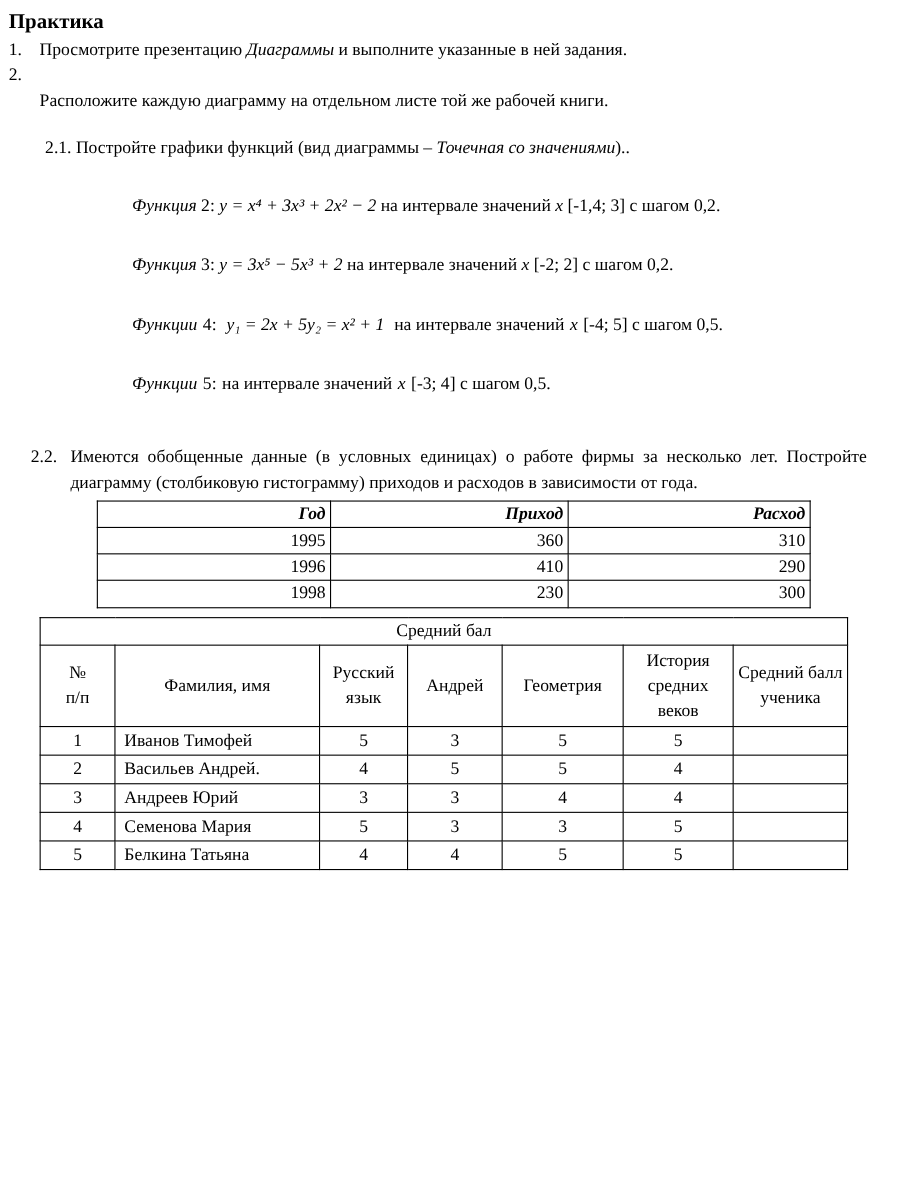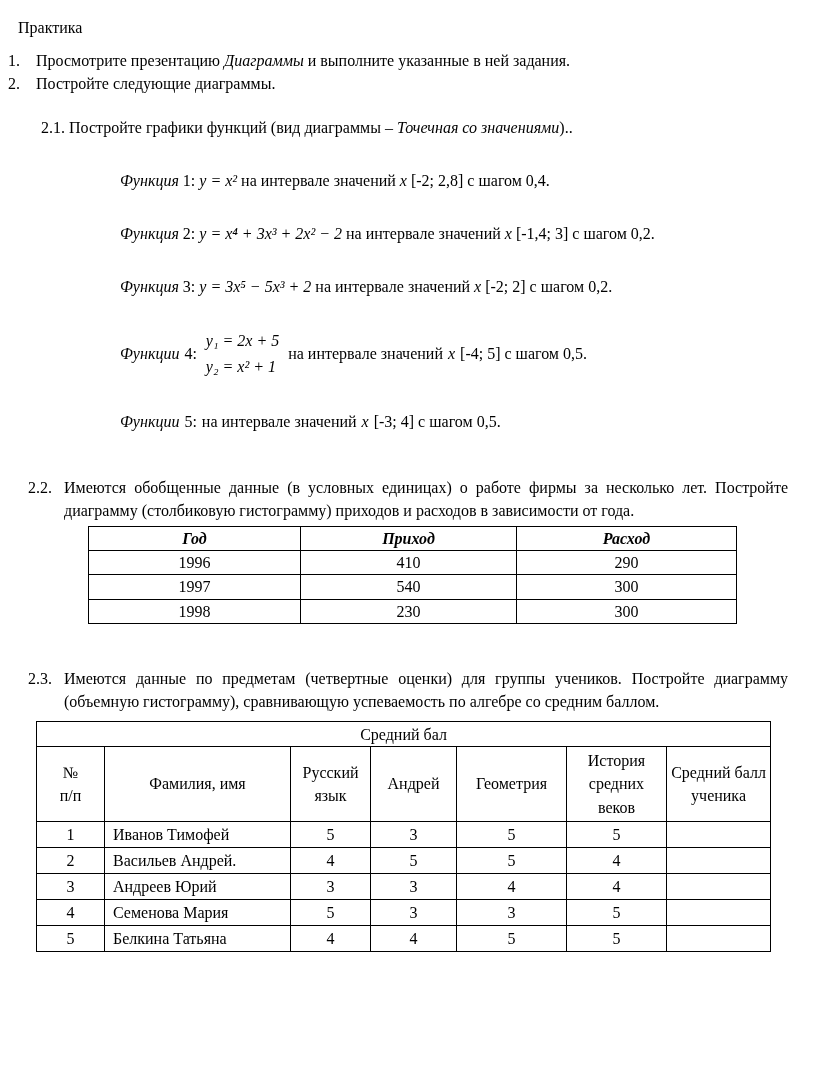--- a/index.html
+++ b/index.html
@@ -13,55 +13,55 @@
     font-size: 16px;
     line-height: 1.45;
     overflow: hidden;
   }
   .page { padding: 6px 26px 0 8px; }
 
   .bi { font-weight: normal; font-style: italic; }
   .i  { font-style: italic; }
 
   .title {
-    font-size: 16px;
-    font-weight: normal;
-    margin: 10px;
+    font-size: 19px;
+    font-weight: bold;
+    margin: 0;
   }
 
   .list-row { display: flex; }
   .list-num { flex: 0 0 28px; }
   .list-text { flex: 1; }
 
   .sec21 { margin: 20px 0 0 33px; }
 
   .funcs { margin-left: 112px; margin-right: 10px; }
   .func  { margin: 30px 0; }
   .func.stacked {
     display: flex;
     align-items: center;
     gap: 5px;
     flex-wrap: nowrap;
   }
-  .stack { display: inline-flex; flex-direction: column; line-height: 1.6; margin: 0 4px; }
+  .stack { display: inline-flex; flex-direction: row; line-height: 1.6; margin: 0 4px; }
 
   .para {
     margin: 43px 0 4px 20px;
     width: 760px;
     text-align: justify;
     padding-left: 36px;
     text-indent: -36px;
   }
   .para-num { display: inline-block; width: 36px; text-indent: 0; }
 
   table { border-collapse: collapse; table-layout: fixed; }
   th, td { border: 1px solid #000; padding: 0 4px; font-size: 16px; font-weight: normal; }
 
   .t22 { margin: 2px 0 0 80px; width: 648px; }
-  .t22 th, .t22 td { height: 23px; text-align: center; margin-left: 28px; }
+  .t22 th, .t22 td { height: 23px; text-align: right; margin-left: 28px; }
   .t22 th { font-weight: bold; font-style: italic; }
 
   .t23 { margin: 8px 0 0 28px; width: 734px; font-family: Liberation Serif, serif; }
   .t23 th, .t23 td { text-align: center; vertical-align: middle; }
   .t23 .span-head { height: 25px; }
   .t23 .hdr { padding: 2px 4px; }
   .t23 td.name { text-align: left; padding-left: 8px; }
   .t23 .data-row td { height: 26px; }
   .prewrap { white-space: pre-line; }
 </style>
@@ -72,38 +72,30 @@
 
   <h1 class="title">Практика</h1>
 
   <div class="list-row">
     <span class="list-num">1.</span>
     <span class="list-text"><span>Просмотрите презентацию </span><span class="bi">Диаграммы</span><span> и выполните указанные в ней задания.</span></span>
   </div>
 
   <div class="list-row">
     <span class="list-num">2.</span>
-    <span class="list-text"><span>Постройте следующие диаграммы.</span><br></span>
+    <span class="list-text"><br><span>Расположите каждую диаграмму на отдельном листе той же рабочей книги.</span></span>
   </div>
 
   <div class="sec21">
     <span>2.1.</span>
     <span>Постройте графики функций  (вид диаграммы – </span><span class="bi">Точечная со значениями</span><span>)..</span>
   </div>
 
   <div class="funcs">
 
-    <p class="func">
-      <span class="bi">Функция</span>
-      <span>1:</span>
-      <span class="i">y = x²</span>
-      <span>на интервале значений</span>
-      <span class="i">x</span>
-      <span>[-2; 2,8] с шагом 0,4.</span>
-    </p>
 
     <p class="func">
       <span class="bi">Функция</span>
       <span>2:</span>
       <span class="i">y = x⁴ + 3x³ + 2x² − 2</span>
       <span>на интервале значений</span>
       <span class="i">x</span>
       <span>[-1,4; 3] с шагом 0,2.</span>
     </p>
 
@@ -146,38 +138,37 @@
         <col style="width:216px">
         <col style="width:220px">
       </colgroup>
     <tbody>
         <tr>
       <th>Год</th>
       <th>Приход</th>
       <th>Расход</th>
     </tr>
     <tr>
+      <td>1995</td>
+      <td>360</td>
+      <td>310</td>
+    </tr>
+    <tr>
       <td>1996</td>
       <td>410</td>
       <td>290</td>
     </tr>
     <tr>
-      <td>1997</td>
-      <td>540</td>
-      <td>300</td>
-    </tr>
-    <tr>
       <td>1998</td>
       <td>230</td>
       <td>300</td>
     </tr>
   </tbody>
     </table>
 
-  <p class="para"><span class="para-num">2.3.</span><span>Имеются данные по предметам (четвертные оценки) для группы учеников. Постройте диаграмму (объемную гистограмму), сравнивающую успеваемость по алгебре со средним баллом.</span></p>
 
   <table class="t23">
     <colgroup>
       <col style="width:68px">
         <col style="width:186px">
         <col style="width:80px">
         <col style="width:86px">
         <col style="width:110px">
         <col style="width:100px">
         <col style="width:104px">

